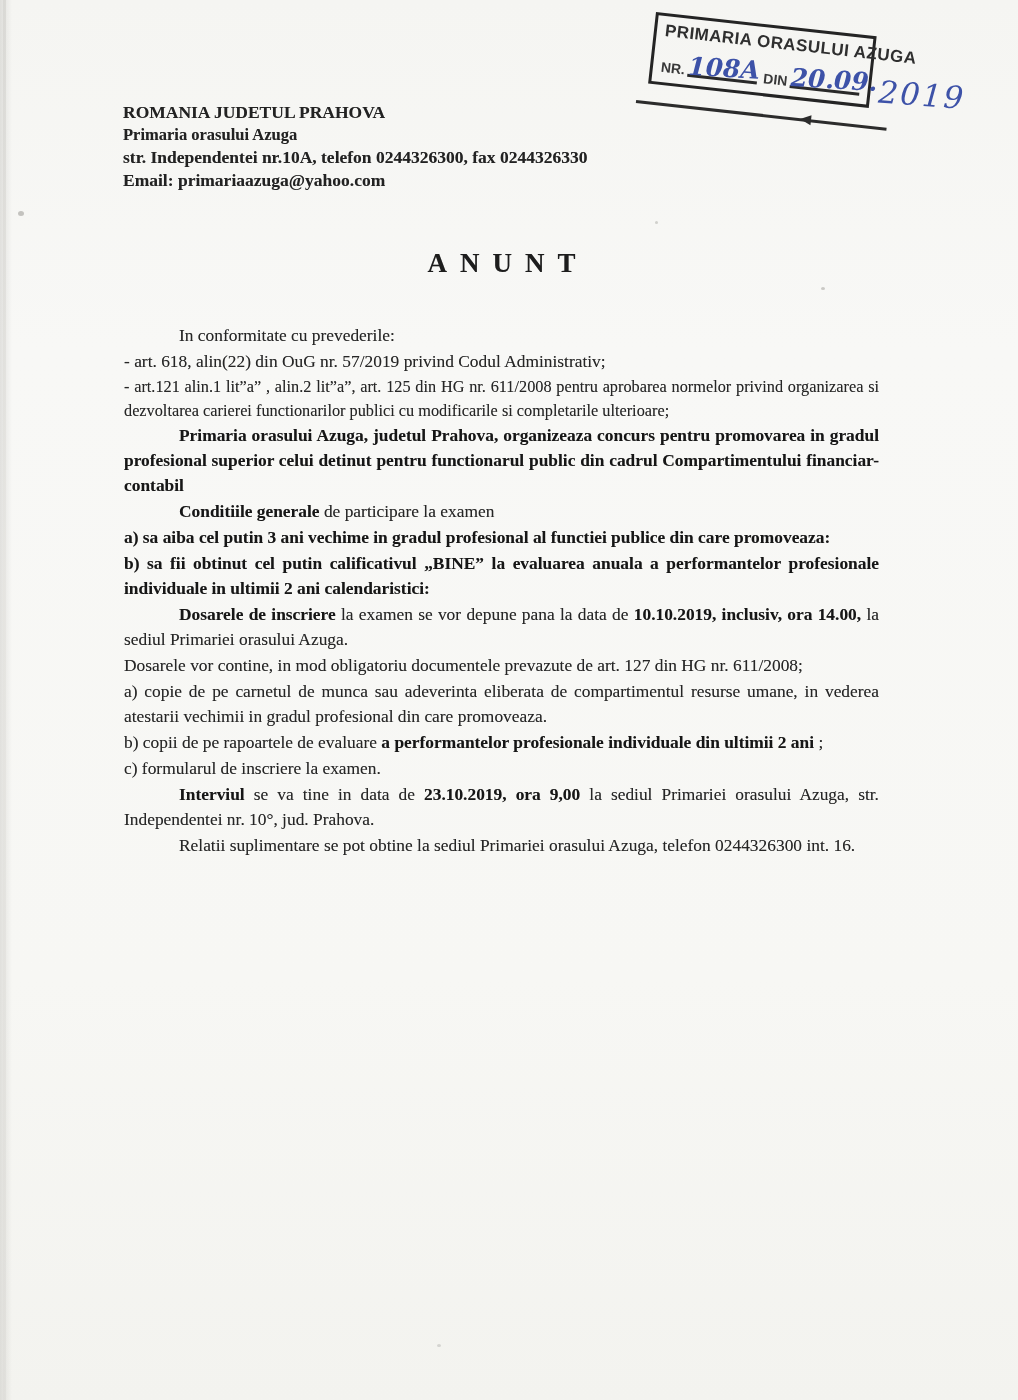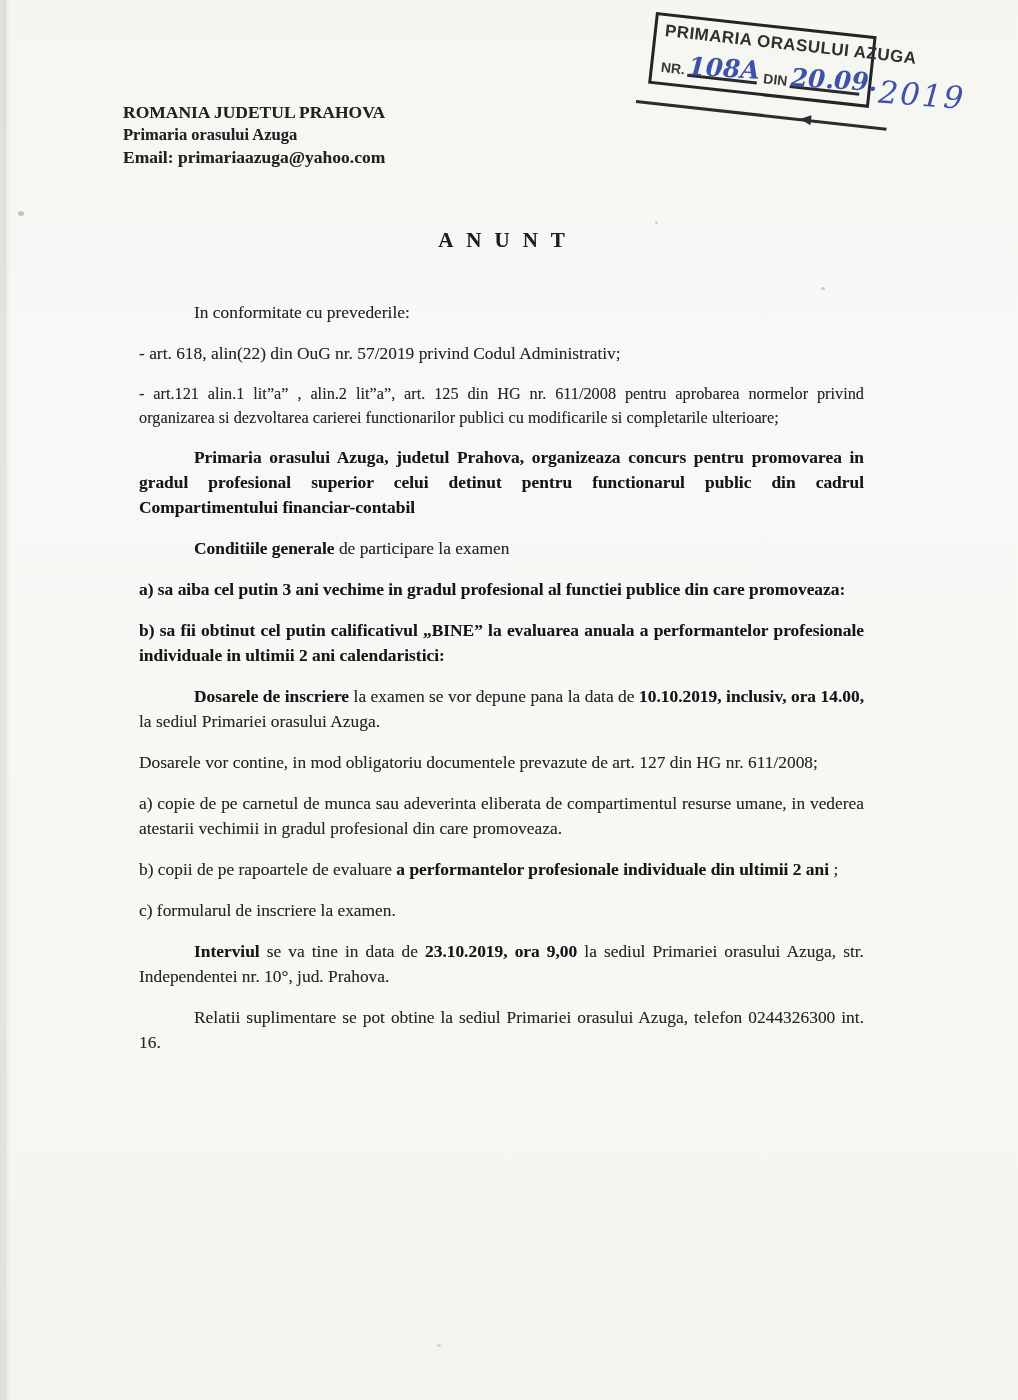--- a/index.html
+++ b/index.html
@@ -46,24 +46,24 @@
     transform:rotate(-2deg); letter-spacing:2px; }
 
   
   .doc { position:absolute; left:123px; top:0; width:757px; color:#262626;
     text-shadow:0 0 0.6px rgba(30,30,30,.35); }
   .doc-header { margin-top:101px; text-align:left; font-weight:bold; color:#222; }
   .doc-header .h1 { font-size:17.5px; line-height:23px; }
   .doc-header .h2 { font-size:16.5px; line-height:22px; }
   .doc-header .h3 { font-size:17.5px; line-height:23px; }
   .doc-header .h4 { font-size:17.5px; line-height:23px; }
-  .doc-title { margin:56px 0 0 0; text-align:center; font-size:21px; line-height:31px;
+  .doc-title { margin:56px 0 0 0; text-align:center; font-size:27px; line-height:31px;
     font-weight:bold; letter-spacing:13px; padding-left:13px; color:#1d1d1d; }
   #doc-body { margin-top:44px; }
-  #doc-body p { margin:16px; font-size:17.4px; line-height:25px; text-align:justify; }
+  #doc-body p { margin:1px; font-size:17.4px; line-height:25px; text-align:justify; }
   #doc-body b { color:#161616; }
   p.intro { text-indent:55px; text-align:left; }
   p.ref1 { margin-left:63px; text-align:left; }
   p.ref2 { margin-left:27px; font-size:16.3px !important; line-height:23.5px !important; }
   p.announce { margin-top:16px; text-indent:55px; font-weight:normal; color:#161616; }
   p.cond-head { margin-top:16px; text-indent:55px; text-align:left; }
   p.cond-a, p.cond-b, p.cond-c { font-weight:bold; color:#161616; }
   p.dosare { margin-top:14px; text-indent:55px; }
   p.doc-c { text-align:left; }
   p.proba { margin-top:15px; text-indent:55px; }
@@ -101,20 +101,21 @@
         </span>
       </div>
     </div>
     <div class="stamp-year hw">2019</div>
   </div>
 
   <div class="doc">
     <header class="doc-header">
       <div class="h1">ROMANIA JUDETUL PRAHOVA</div>
       <div class="h2">Primaria orasului Azuga</div>
+      <div class="h3">str. Independentei nr.10A, telefon 0244326300, fax 0244326330</div>
       <div class="h4">Email: primariaazuga@yahoo.com</div>
     </header>
 
     <h1 class="doc-title">ANUNT</h1>
 
     <main id="doc-body">
         <p class="intro"><span>In conformitate cu prevederile:</span></p>
         <p class="ref1"><span>- art. 618, alin(22) din OuG nr. 57/2019 privind Codul Administrativ;</span></p>
         <p class="ref2"><span>- art.121 alin.1 lit”a” , alin.2 lit”a”, art. 125 din HG nr. 611/2008 pentru aprobarea normelor privind organizarea si dezvoltarea carierei functionarilor publici cu modificarile si completarile ulterioare;</span></p>
         <p class="announce"><b>Primaria orasului Azuga, judetul Prahova, organizeaza concurs pentru promovarea in gradul profesional superior celui detinut pentru functionarul public din cadrul Compartimentului financiar-contabil</b></p>

